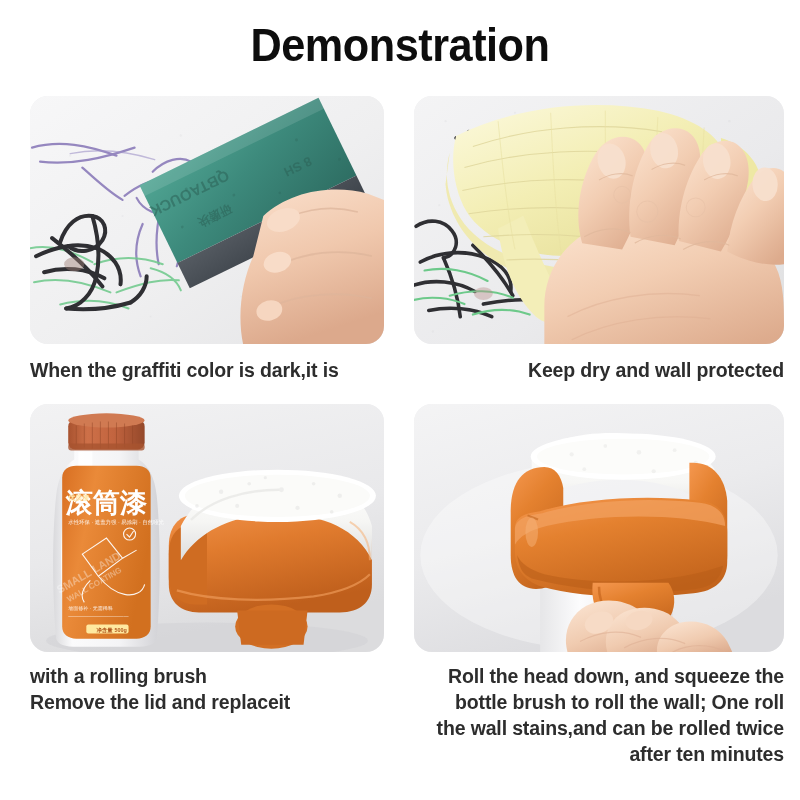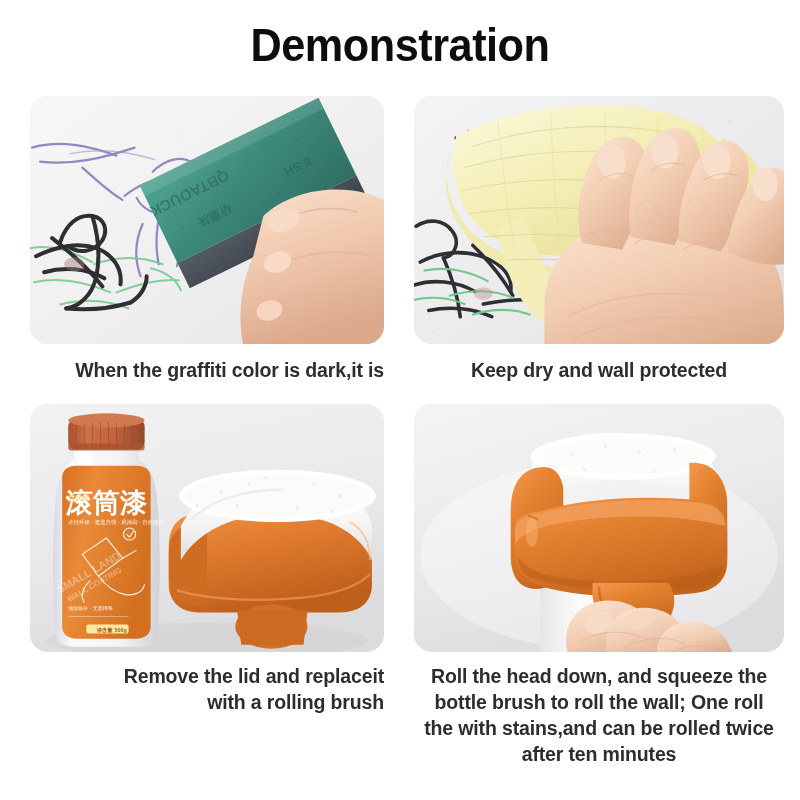--- a/index.html
+++ b/index.html
@@ -46,22 +46,22 @@
 
   .caption {
     font-family: "Liberation Sans", sans-serif;
     font-weight: bold;
     font-size: 19.5px;
     line-height: 1.33;
     color: #2d2d2d;
     margin-top: 14px;
     letter-spacing: -0.15px;
   }
-  .caption.center { text-align: right; }
-  .caption.left { text-align: center; }
+  .caption.center { text-align: left; }
+  .caption.left { text-align: right; }
   .cap-line { display: block; white-space: nowrap; }
 
   .row2 { margin-top: 20px; }
   .row2 .photo { height: 248px; }
   .row2 .caption { margin-top: 12px; }
 </style>
 </head>
 <body>
 
 <div class="page">
@@ -433,22 +433,22 @@
                 <circle cx="166" cy="102" r="1.8"></circle>
                   <circle cx="234" cy="74" r="1.6"></circle>
               </g>
               <path d="M160 116 C180 96 212 86 248 86" stroke="#e8e8e6" stroke-width="2.4" fill="none" opacity="0.8"></path>
               <path d="M146 186 C180 196 230 198 282 192 C308 188 328 180 338 170" stroke="#f3a260" stroke-width="2.2" fill="none" opacity="0.6"></path>
               <path d="M318 118 C332 126 338 140 338 156" stroke="#f6b076" stroke-width="2" fill="none" opacity="0.55"></path>
             </g>
           </svg>
         </div>
         <div class="caption center">
+          <span class="cap-line">with a rolling brush</span>
           <span class="cap-line">Remove the lid and replaceit</span>
-          <span class="cap-line">with a rolling brush</span>
         </div>
       </div>
 
       <div class="cell right">
         <div class="photo">
           <svg viewBox="0 0 352 248" preserveAspectRatio="xMidYMid slice">
             <defs>
               <linearGradient id="bg4" x1="0" y1="0" x2="0.4" y2="1">
                 <stop offset="0%" stop-color="#f4f4f5"></stop>
                 <stop offset="55%" stop-color="#ebebed"></stop>
@@ -535,21 +535,21 @@
                 <path d="M158 232 C176 222 198 220 216 228"></path>
                 <path d="M200 238 C218 228 240 226 258 234"></path>
                 <path d="M246 242 C262 234 282 234 296 242"></path>
               </g>
             </g>
           </svg>
         </div>
         <div class="caption left">
           <span class="cap-line">Roll the head down, and squeeze the</span>
           <span class="cap-line">bottle brush to roll the wall; One roll</span>
-          <span class="cap-line">the with stains,and can be rolled twice</span>
+          <span class="cap-line">the wall stains,and can be rolled twice</span>
           <span class="cap-line">after ten minutes</span>
         </div>
       </div>
 
     </div>
 
   </div>
 </div>
 
 </body></html>

